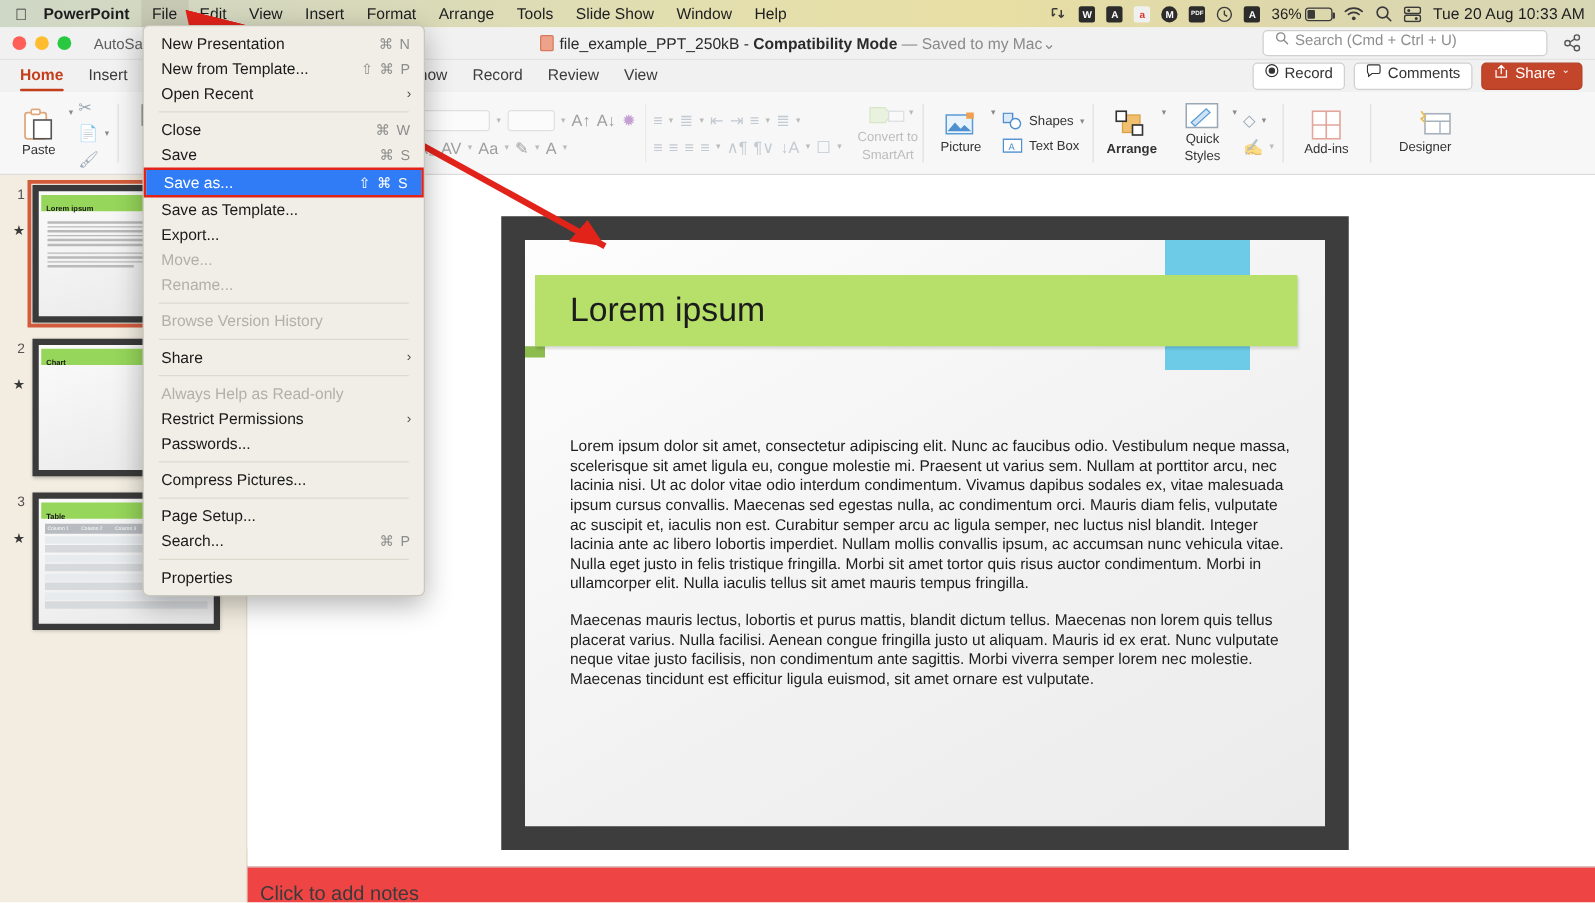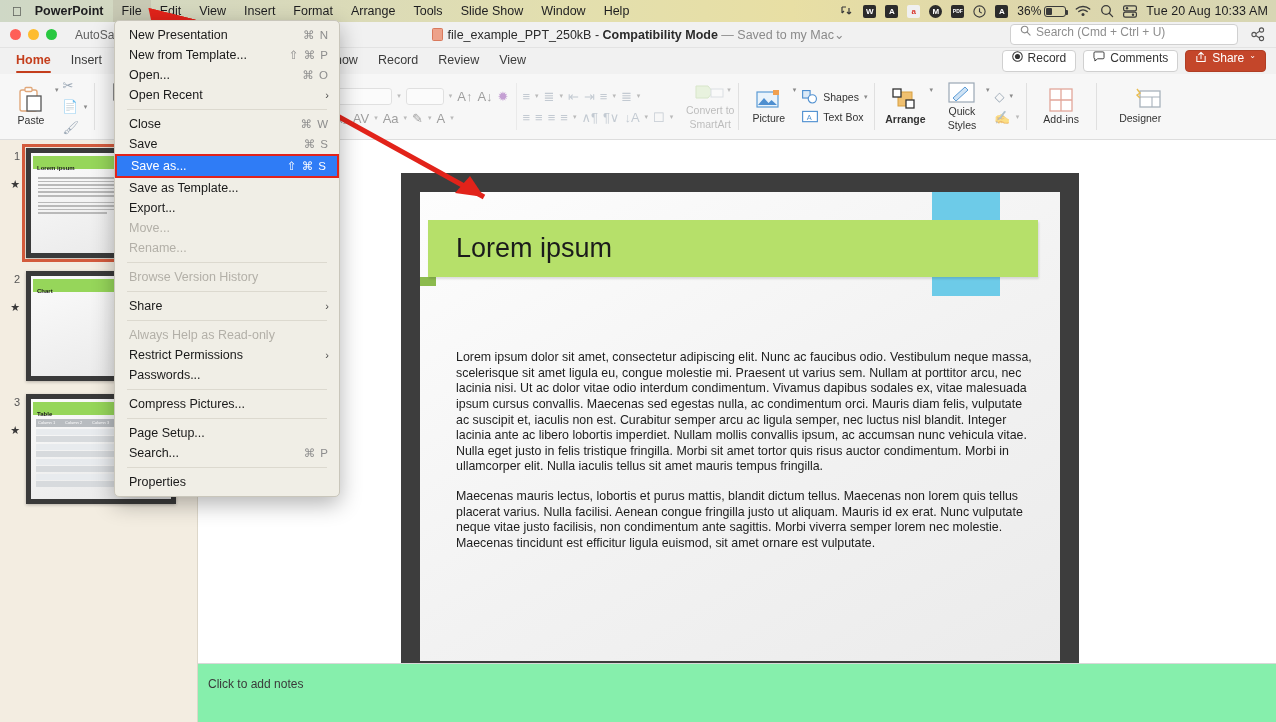--- a/index.html
+++ b/index.html
@@ -138,23 +138,23 @@
   .green-band .title {
     font-size: 27px; color: #1b1b1b; line-height: 57px; padding-left: 28px;
     font-family: "Liberation Sans", sans-serif;
   }
   .green-tab { position: absolute; left: 0px; top: 85px; width: 16px; height: 9px; background: #8cbb4e; }
   .body-text { position: absolute; left: 36px; right: 22px; top: 158px; font-size: 12.4px;
                color: #1d1d1d; line-height: 1.26; text-align: left; }
   .body-text p + p { margin-top: 14px; }
 
   .notes {
-    position: absolute; left: 198px; right: 0; bottom: 0; height: 59px;
-    background: #86efac; border-top: 1px solid #d8d8d8;
-    font-size: 12px; color: #3a3a3a; padding: 13px 0 0 10px;
+    position: absolute; left: 198px; right: 0; bottom: 0; height: 29px;
+    background: #ef4444; border-top: 1px solid #d8d8d8;
+    font-size: 16px; color: #3a3a3a; padding: 13px 0 0 10px;
   }
 
   
   .menu {
     position: absolute; left: 114px; top: 20px; width: 226px; background: #f0eee6;
     border: 1px solid #c9c6bb; border-radius: 5px;
     box-shadow: 0 7px 22px rgba(0,0,0,0.30); padding: 4px 0; z-index: 40;
     font-size: 12.5px; color: #1a1a1a;
   }
   .mi { display: flex; align-items: center; height: 20px; padding: 0 10px 0 14px; white-space: nowrap; }
@@ -591,24 +591,20 @@
   <div class="menu">
     <div class="mi">
       <span class="ml">New Presentation</span>
         <span class="mk">⌘ N</span>
     </div>
     <div class="mi">
       <span class="ml">New from Template...</span>
         <span class="mk">⇧ ⌘ P</span>
     </div>
     <div class="mi">
-      <span class="ml">Open...</span>
-        <span class="mk">⌘ O</span>
-    </div>
-    <div class="mi">
       <span class="ml">Open Recent</span>
         <span class="arrow">›</span>
     </div>
     <div class="msep"></div>
     <div class="mi">
       <span class="ml">Close</span>
         <span class="mk">⌘ W</span>
     </div>
     <div class="mi">
       <span class="ml">Save</span>

